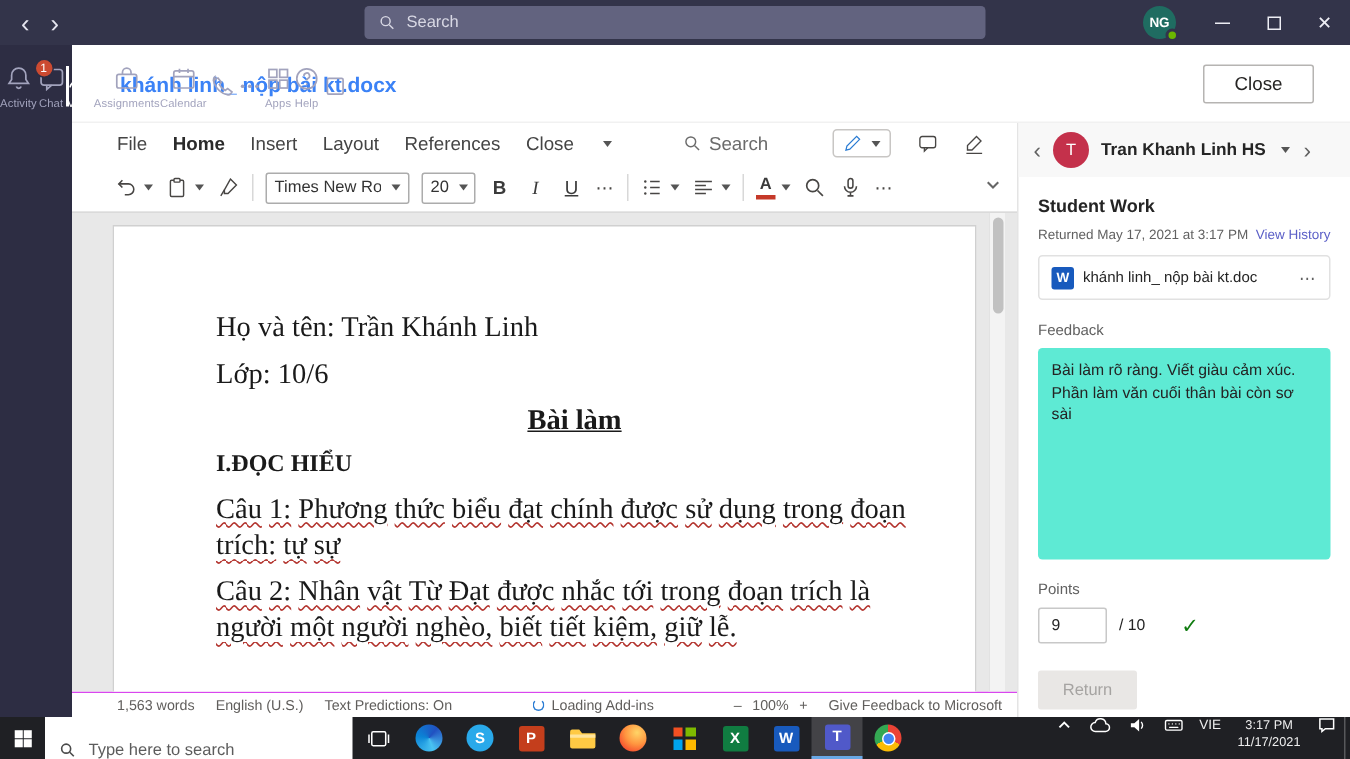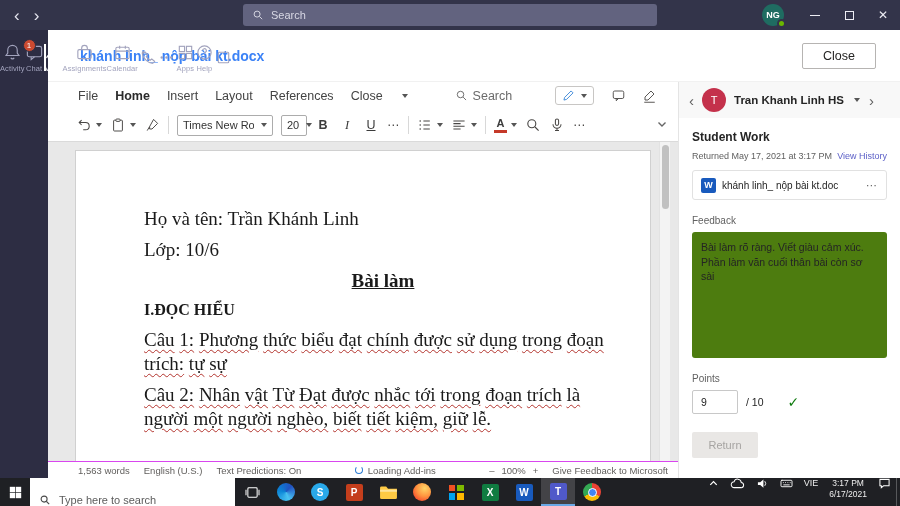--- a/index.html
+++ b/index.html
@@ -120,21 +120,21 @@
   .returned-row { display:flex; justify-content:space-between; align-items:center; margin-top:7px; }
   .returned-txt { font-size:9px; color:#616161; }
   .history-link { font-size:9px; color:#5B5FC7; }
   .attach { margin-top:9px; height:30px; border:1px solid #E1E1E1; border-radius:3px;
     display:flex; align-items:center; gap:6px; padding:0 8px; }
   .word-ic { width:15px; height:15px; background:#185ABD; border-radius:2px; color:#fff;
     font-size:9px; font-weight:bold; display:flex; align-items:center; justify-content:center; flex:0 0 15px; }
   .attach-name { font-size:10px; color:#242424; white-space:nowrap; overflow:hidden; text-overflow:ellipsis; flex:1; }
   .attach-more { color:#616161; font-size:11px; letter-spacing:1px; }
   .lbl { font-size:10px; color:#616161; margin-top:15px; }
-  .fb-box { margin-top:6px; height:126px; background:#4d7c0f; border-radius:3px; padding:8px 9px;
+  .fb-box { margin-top:6px; height:141px; background:#5eead4; border-radius:3px; padding:8px 9px;
     font-size:10.5px; color:#242424; line-height:1.4; }
   .points-row { display:flex; align-items:center; margin-top:6px; gap:8px; }
   .points-input { width:46px; height:24px; border:1px solid #C8C8C8; border-radius:2px;
     padding:0 8px; font-size:10.5px; font-family:inherit; color:#242424; }
   .points-max { font-size:10.5px; color:#242424; }
   .check { color:#107C10; font-size:14px; font-weight:bold; margin-left:16px; }
   .return-btn { margin-top:18px; width:66px; height:26px; background:#E9E7E5; border:none;
     border-radius:2px; font-size:11px; color:#A6A4A2; font-family:inherit; }
 
   
@@ -365,21 +365,21 @@
               <svg viewBox="0 0 20 20" fill="none" stroke="currentColor" stroke-width="1.2">
                   <path d="M12 3l5 5-7 7H7v-3z"></path>
                   <path d="M7 12l-3 5"></path>
                 </svg>
             </span>
             <span class="tdiv"></span>
             <span class="selbox" style="width:96px">
               <span style="flex:1;overflow:hidden;white-space:nowrap">Times New Ro...</span>
               <span class="dd"></span>
             </span>
-            <span class="selbox" style="width:26px">
+            <span class="selbox" style="width:36px">
               <span style="flex:1">20</span>
               <span class="dd"></span>
             </span>
             <span class="fmt-letter fmt-b">B</span>
             <span class="fmt-letter fmt-i">I</span>
             <span class="fmt-letter fmt-u">U</span>
             <span class="more-glyph">⋯</span>
             <span class="tdiv"></span>
             <span class="tbtn">
               <svg viewBox="0 0 20 20" fill="none" stroke="currentColor" stroke-width="1.3">
@@ -564,21 +564,21 @@
           <path d="M2 4.5h2.5L8 1.5v9L4.5 7.5H2z" fill="#fff"></path>
           <path d="M9.5 3.5a4 4 0 0 1 0 5" fill="none" stroke="#fff" stroke-width="1"></path>
         </svg>
       <svg viewBox="0 0 14 12" width="13" height="11" fill="none" stroke="#fff" stroke-width="1" stroke-linecap="round">
           <rect x="1" y="2.5" width="12" height="7" rx="1"></rect>
           <path d="M3.5 5h.01M6 5h.01M8.5 5h.01M11 5h.01M4 7.5h6"></path>
         </svg>
       <span class="tray-lang">VIE</span>
       <span class="tray-clock">
         <span>3:17 PM</span><br>
-        <span>6/17/2021</span>
+        <span>11/17/2021</span>
       </span>
       <svg viewBox="0 0 14 12" width="13" height="11" fill="none" stroke="#fff" stroke-width="1.1">
           <path d="M2 1.5h10v7H6l-2.5 2v-2H2z"></path>
         </svg>
     </div>
     <div class="show-desktop"></div>
   </footer>
 
 </div>
 

